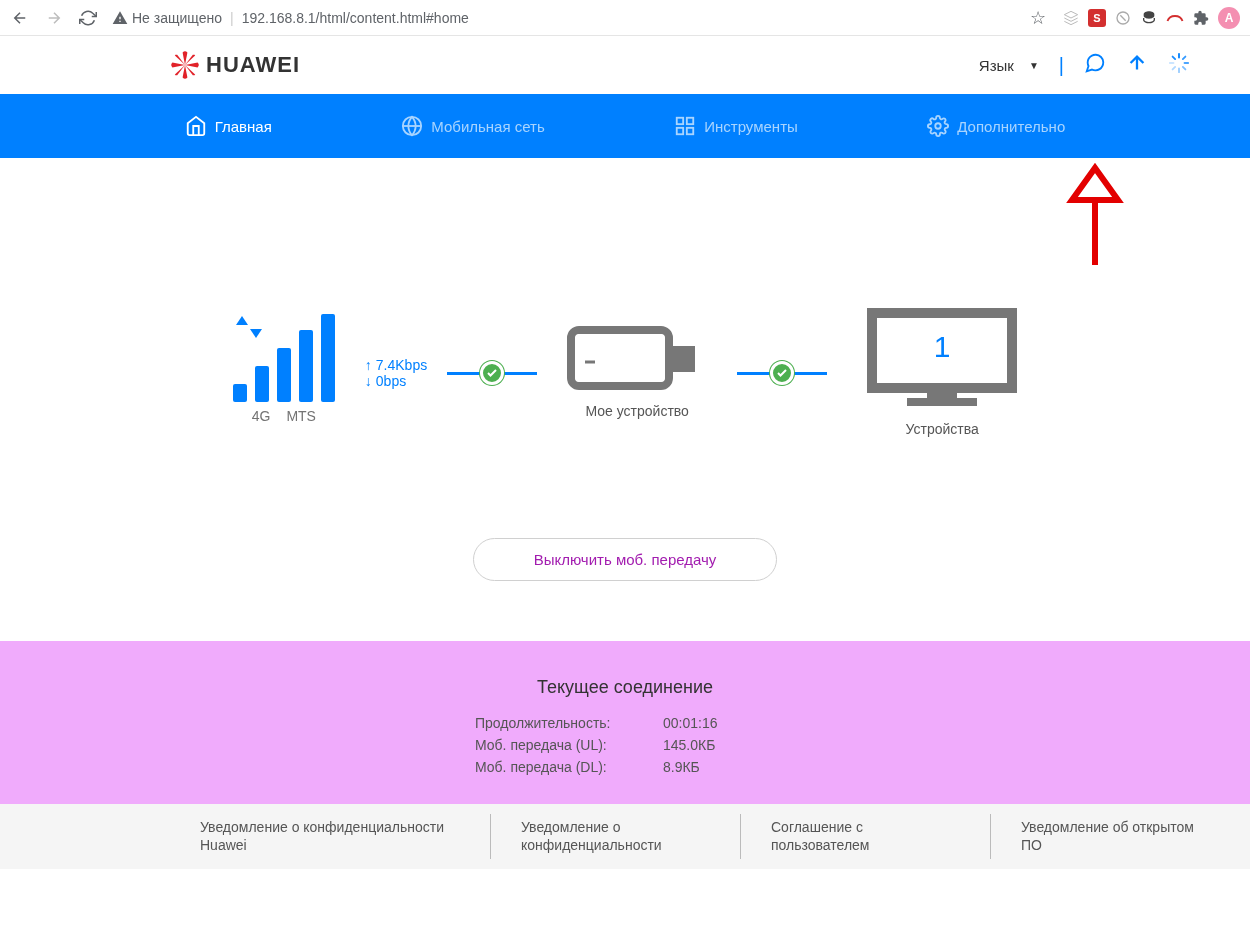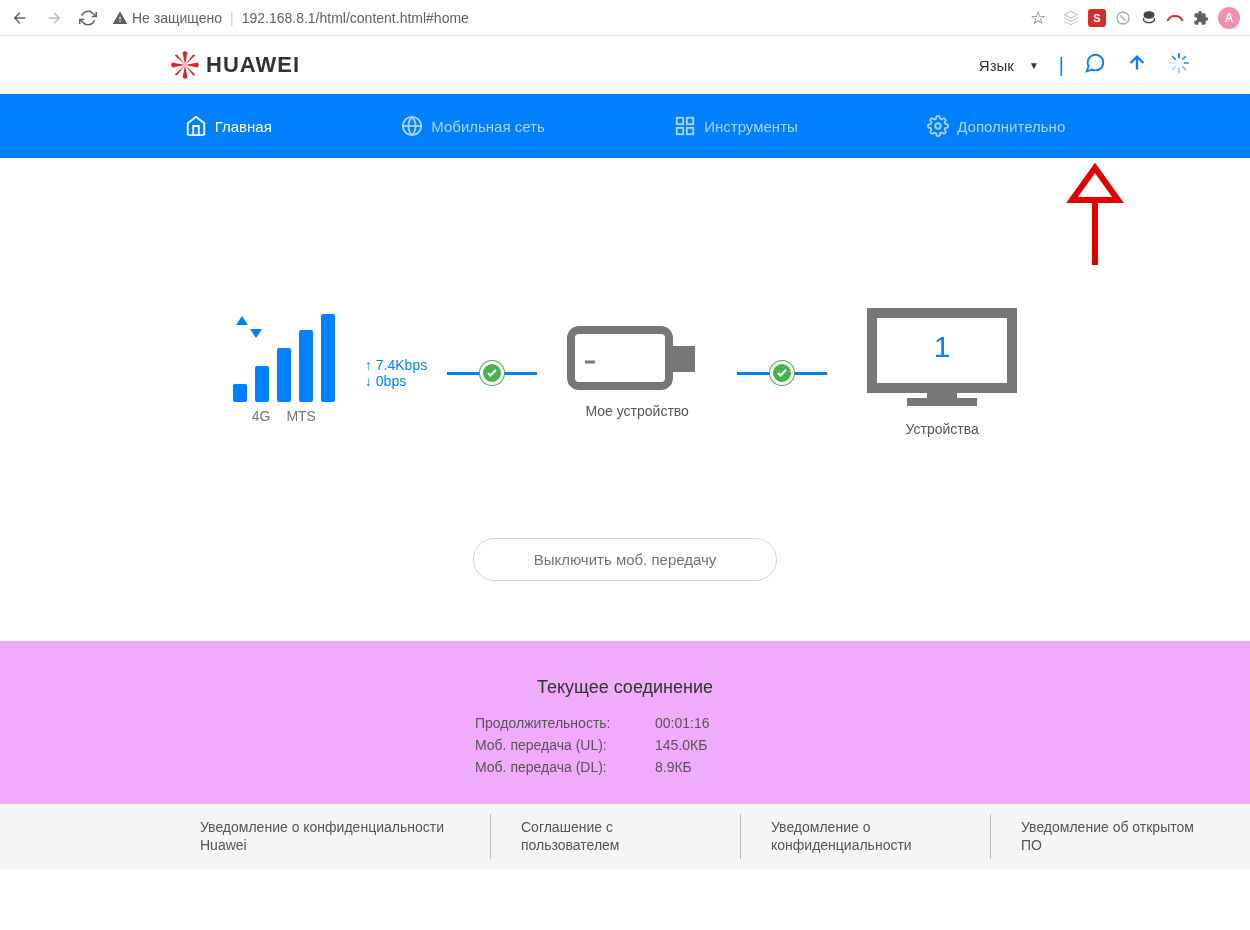--- a/index.html
+++ b/index.html
@@ -42,29 +42,29 @@
   .speed-block { display: flex; flex-direction: column; color: #0080ff; font-size: 14px; margin: 0 10px; }
   .speed-row { display: flex; align-items: center; gap: 4px; }
   .conn-line { width: 90px; height: 3px; background: #0080ff; position: relative; margin: 0 10px; }
   .conn-check { position: absolute; left: 50%; top: 50%; transform: translate(-50%, -50%); width: 24px; height: 24px; background: #4caf50; border-radius: 50%; display: flex; align-items: center; justify-content: center; color: #fff; border: 3px solid #fff; box-shadow: 0 0 0 1px #4caf50; }
   .device-block { display: flex; flex-direction: column; align-items: center; gap: 6px; margin: 0 20px; }
   .device-label { color: #555; font-size: 14px; text-align: center; line-height: 1.3; }
   .monitor-block { display: flex; flex-direction: column; align-items: center; gap: 8px; margin-left: 30px; }
   .monitor-count { color: #0080ff; font-size: 30px; position: absolute; top: 22px; left: 0; right: 0; text-align: center; }
   .monitor-wrap { position: relative; }
 
-  .action-btn { margin-top: 100px; padding: 12px 60px; border: 1px solid #d0d0d0; border-radius: 30px; background: #fff; color: #737373; font-size: 15px; cursor: pointer; }
+  .action-btn { margin-top: 100px; padding: 12px 60px; border: 1px solid #d0d0d0; border-radius: 30px; background: #fff; color: #a21caf; font-size: 15px; cursor: pointer; }
 
   
   .red-arrow { position: absolute; left: 1060px; top: 160px; pointer-events: none; }
 
   
   .conn-info { background: #f0abfc; padding: 36px 0 26px; display: flex; flex-direction: column; align-items: center; }
   .conn-title { color: #333; font-size: 18px; margin-bottom: 14px; }
-  .conn-row { display: flex; font-size: 14px; color: #555; margin: 3px 0; width: 300px; }
+  .conn-row { display: flex; font-size: 14px; color: #555; margin: 3px 0; width: 300px; gap: 8px; }
   .conn-key { width: 180px; }
 
   
   .footer { background: #f5f5f5; display: flex; padding: 10px 0 10px 200px; }
   .footer-item { border-left: 1px solid #bbb; padding: 4px 30px; font-size: 14px; color: #555; width: 250px; line-height: 1.3; }
   .footer-item:first-child { border-left: none; padding-left: 0; width: 290px; }
 </style>
 </head>
 <body>
 
@@ -317,16 +317,16 @@
     <span>145.0КБ</span>
   </div>
   <div class="conn-row">
     <span class="conn-key">Моб. передача (DL):</span>
     <span>8.9КБ</span>
   </div>
 </div>
 
 <div class="footer">
   <div class="footer-item">Уведомление о конфиденциальности Huawei</div>
+  <div class="footer-item">Уведомление о конфиденциальности</div>
   <div class="footer-item">Соглашение с пользователем</div>
-  <div class="footer-item">Уведомление о конфиденциальности</div>
   <div class="footer-item">Уведомление об открытом ПО</div>
 </div>
 
 </body></html>

